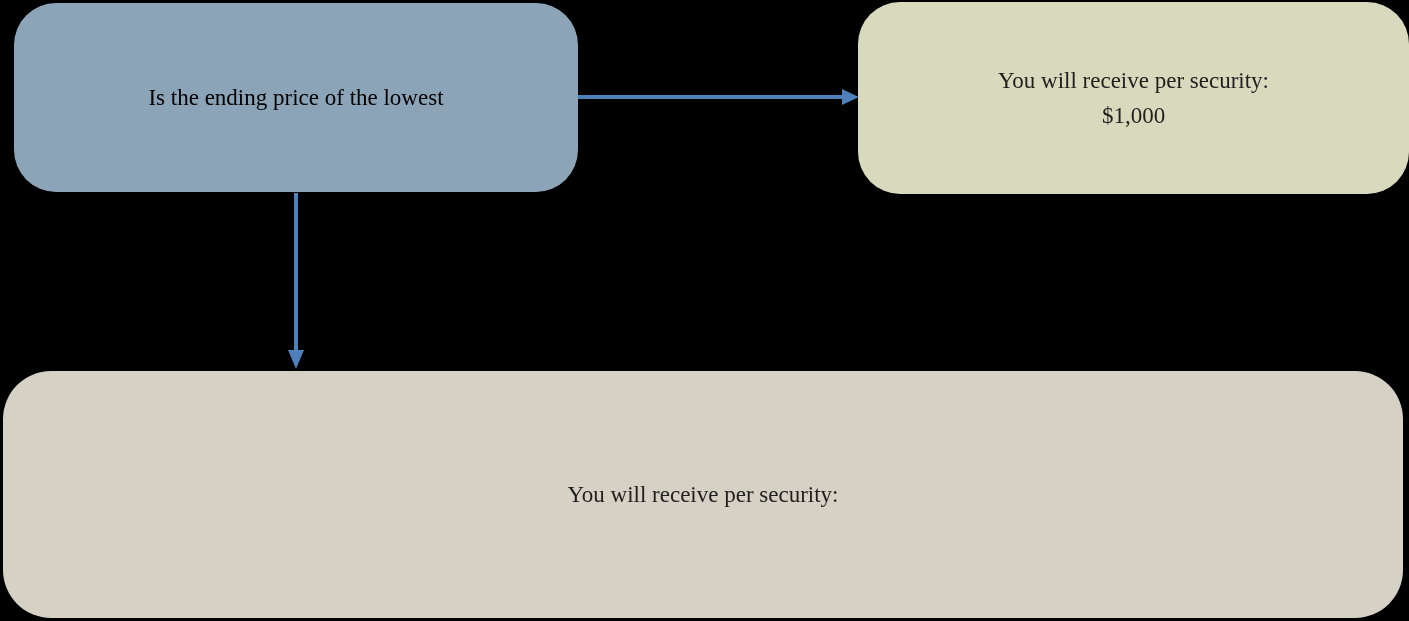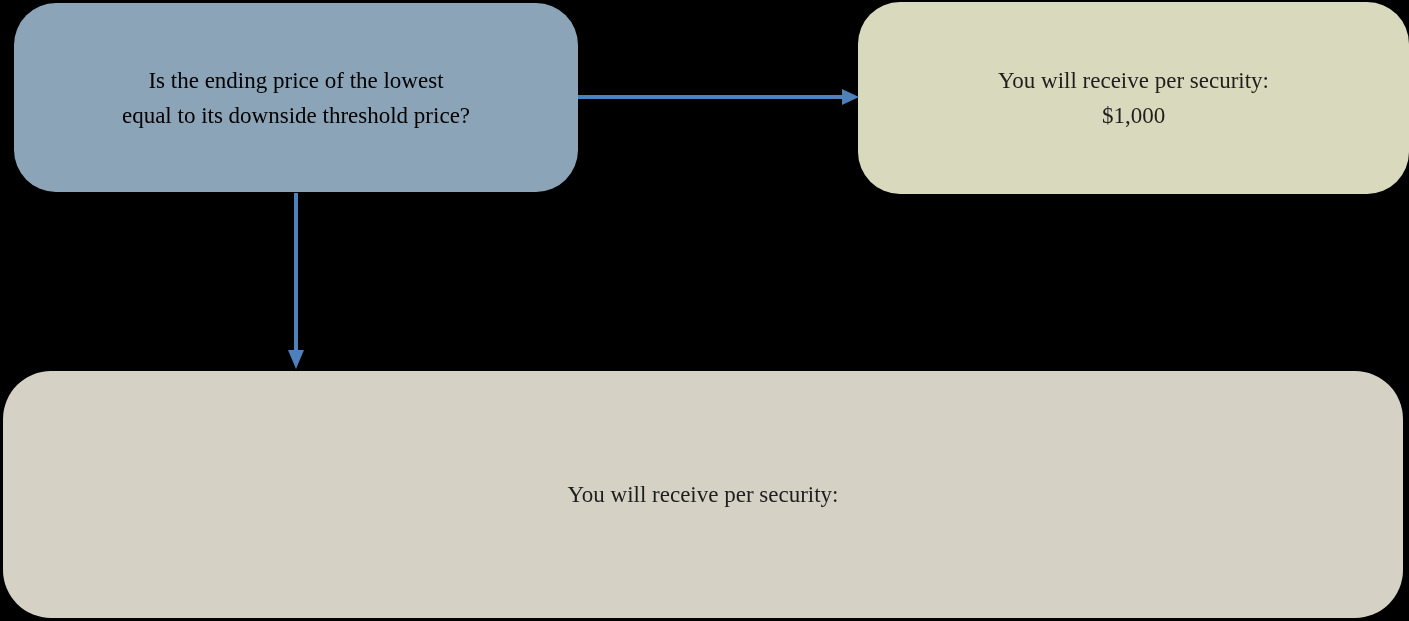--- a/index.html
+++ b/index.html
@@ -69,21 +69,20 @@
     pointer-events: none;
   }
 </style>
 </head>
 <body>
 
 <div class="canvas">
 
   <div class="box box-question">
     <div class="line">Is the ending price of the lowest</div>
-    <div class="line">equal to its downside threshold price?</div>
   </div>
 
   <div class="box box-yes">
     <div class="line">You will receive per security:</div>
     <div class="line">$1,000</div>
   </div>
 
   <div class="box box-no">
     <div class="line">You will receive per security:</div>
   </div>

